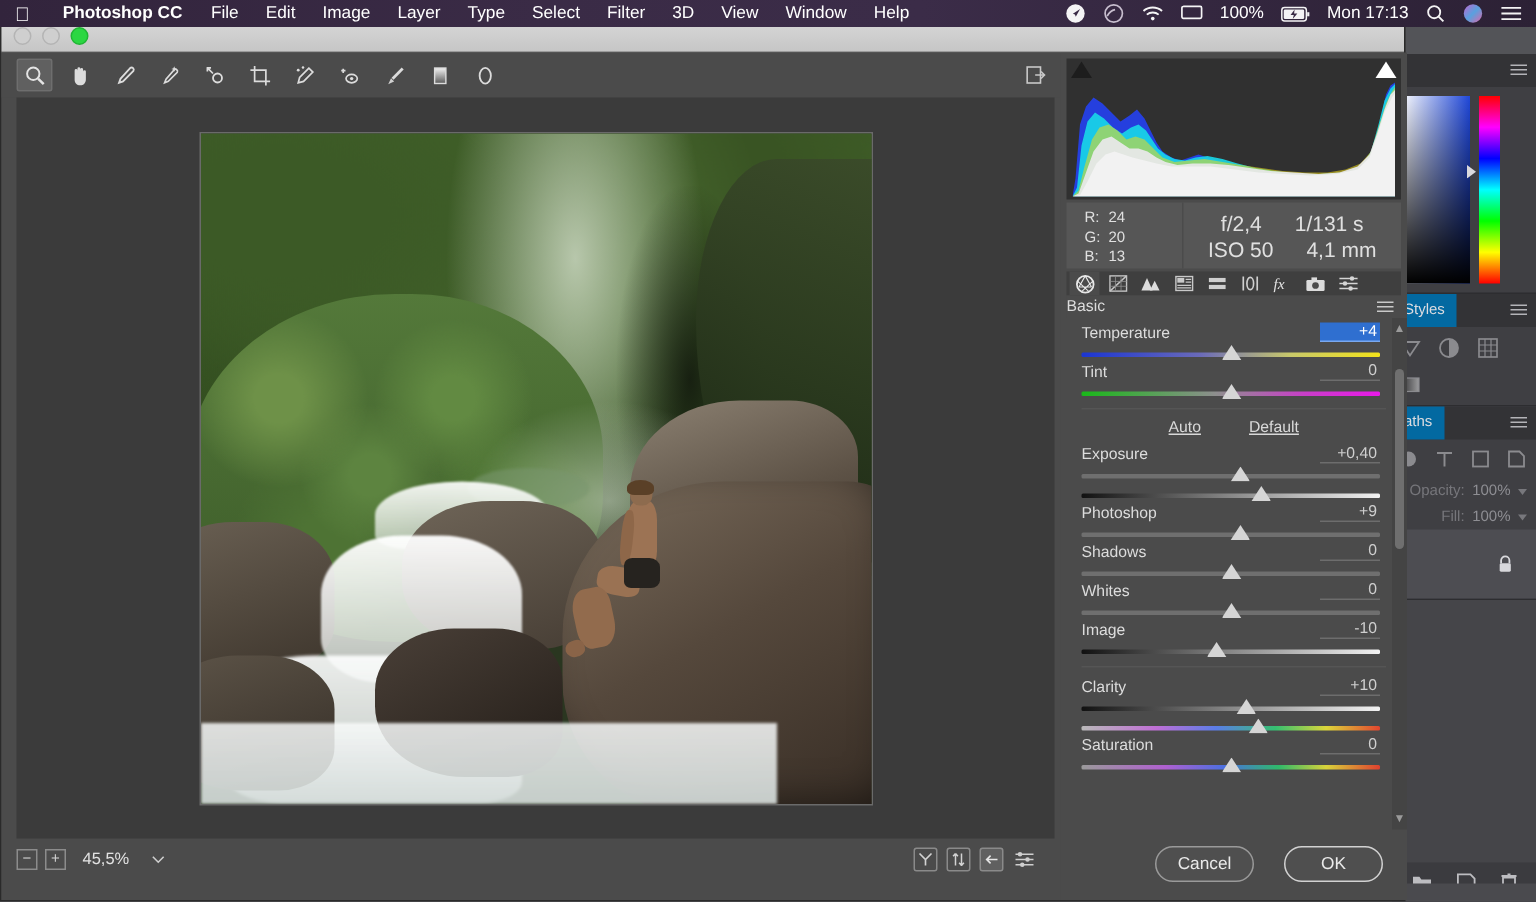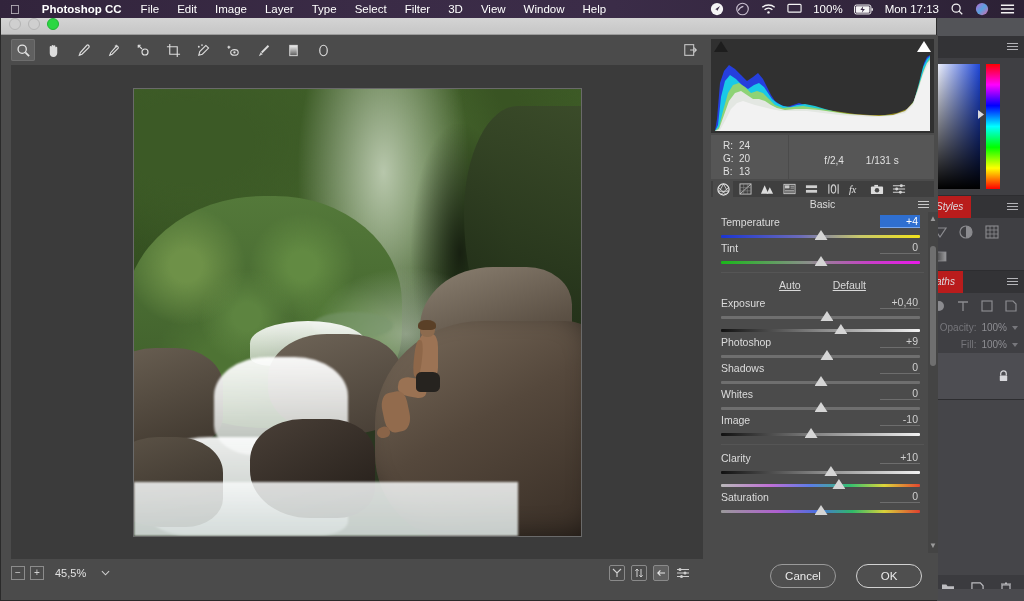--- a/index.html
+++ b/index.html
@@ -24,21 +24,21 @@
   .mb-icon { display: inline-flex; align-items: center; justify-content: center; opacity: .95; }
   .mb-text { font-size: 11.5px; }
 
   
   .ps-bg { position: absolute; left: 0; top: 18px; width: 1024px; height: 583px; background: #535458; }
   .ps-right { position: absolute; right: 0; top: 18px; width: 96px; height: 565px; background: #454549; }
 
   .panelgrp { background: #3f3f43; border-bottom: 1px solid #2d2d30; }
   .panel-tabbar { height: 22px; background: #333336; display: flex; align-items: center; position: relative; }
   .panel-tab { font-size: 10px; color: #b9b9bd; padding: 0 8px; line-height: 22px; }
-  .panel-tab.active { background: #b91c1c; color: #dcdce0; font-style: italic; }
+  .panel-tab.active { background: #0369a1; color: #dcdce0; }
   .panel-burger { position: absolute; right: 6px; top: 7px; width: 11px; height: 8px; }
   .panel-burger i { display: block; height: 1px; background: #b4b4b8; margin-bottom: 2px; }
 
   .swatchbox { padding: 6px; display: flex; gap: 6px; }
   .sv-square { width: 46px; height: 125px;
     background: linear-gradient(to bottom, rgba(0,0,0,0), #000), linear-gradient(to right,#fff, #1f47d8); }
   .hue-strip { width: 14px; height: 125px; position: relative;
     background: linear-gradient(to bottom,#ff0000,#ff00ff,#0000ff,#00ffff,#00ff00,#ffff00,#ff0000); }
   .hue-mark { position: absolute; left: -8px; top: 46px; width: 6px; height: 9px; background:#d9d9dd; clip-path: polygon(0 0,100% 50%,0 100%); }
 
@@ -169,29 +169,29 @@
   .clip { position:absolute; top:2px; width:0; height:0; border-left:7px solid transparent; border-right:7px solid transparent; border-bottom:11px solid #1d1d1d; }
   .clip.l { left:3px; }
   .clip.r { right:3px; border-bottom-color:#ffffff; }
   .hist-canvas { position:absolute; left:4px; bottom:2px; width:215px; height:78px; }
 
   .exif { position:absolute; left:4px; top:100px; width:223px; height:44px; background:#565656; display:flex; }
   .exif-rgb { width:78px; border-right:1px solid #4b4b4b; padding:4px 0 0 12px; }
   .exif-rgb div { font-size:10px; color:#e0e0e0; line-height:13px; display:flex; }
   .exif-rgb span.k { width:16px; }
   .exif-cam { flex:1; padding-top:6px; text-align:center; }
-  .exif-cam div { font-size:10px; color:#e0e0e0; line-height:17px;margin-top:11px; }
+  .exif-cam div { font-size:14px; color:#e0e0e0; line-height:17px; }
   .exif-cam .sp { display:inline-block; width:22px; }
 
   .tabstrip { position:absolute; left:4px; top:146px; width:223px; height:16px; background:#3f3f3f; display:flex; align-items:center; padding-left:2px; gap:2px; }
   .crtab { width:20px; height:16px; display:flex; align-items:center; justify-content:center; }
   .crtab.active { background:#4b4b4b; }
 
   .panel-title { position:absolute; left:4px; top:162px; width:223px; height:15px; background:#4b4b4b;
-    text-align:center; font-size:10.5px; color:#dcdcdc; line-height:15px; position:absolute; }
+    font-size:10.5px; color:#dcdcdc; line-height:15px; position:absolute; }
   .panel-title .burger { position:absolute; right:5px; top:4px; width:11px; height:7px; }
   .panel-title .burger i { display:block; height:1px; background:#c9c9c9; margin-bottom:2px; }
 
   .sliders { position:absolute; left:4px; top:177px; width:223px; bottom:47px; overflow:hidden; }
   .sl { position:relative; padding: 3px 14px 0 10px; }
   .sl-head { display:flex; justify-content:space-between; align-items:flex-end; }
   .sl-name { font-size:10.5px; color:#dcdcdc; }
   .sl-val { font-size:10.5px; color:#cfcfcf; min-width:40px; text-align:right;
             border-bottom:1px solid #6d6d6d; padding:0 2px 0 0; }
   .sl-val.sel { background:#2f6fd0; color:#fff; border-bottom-color:#79a8ef; }

